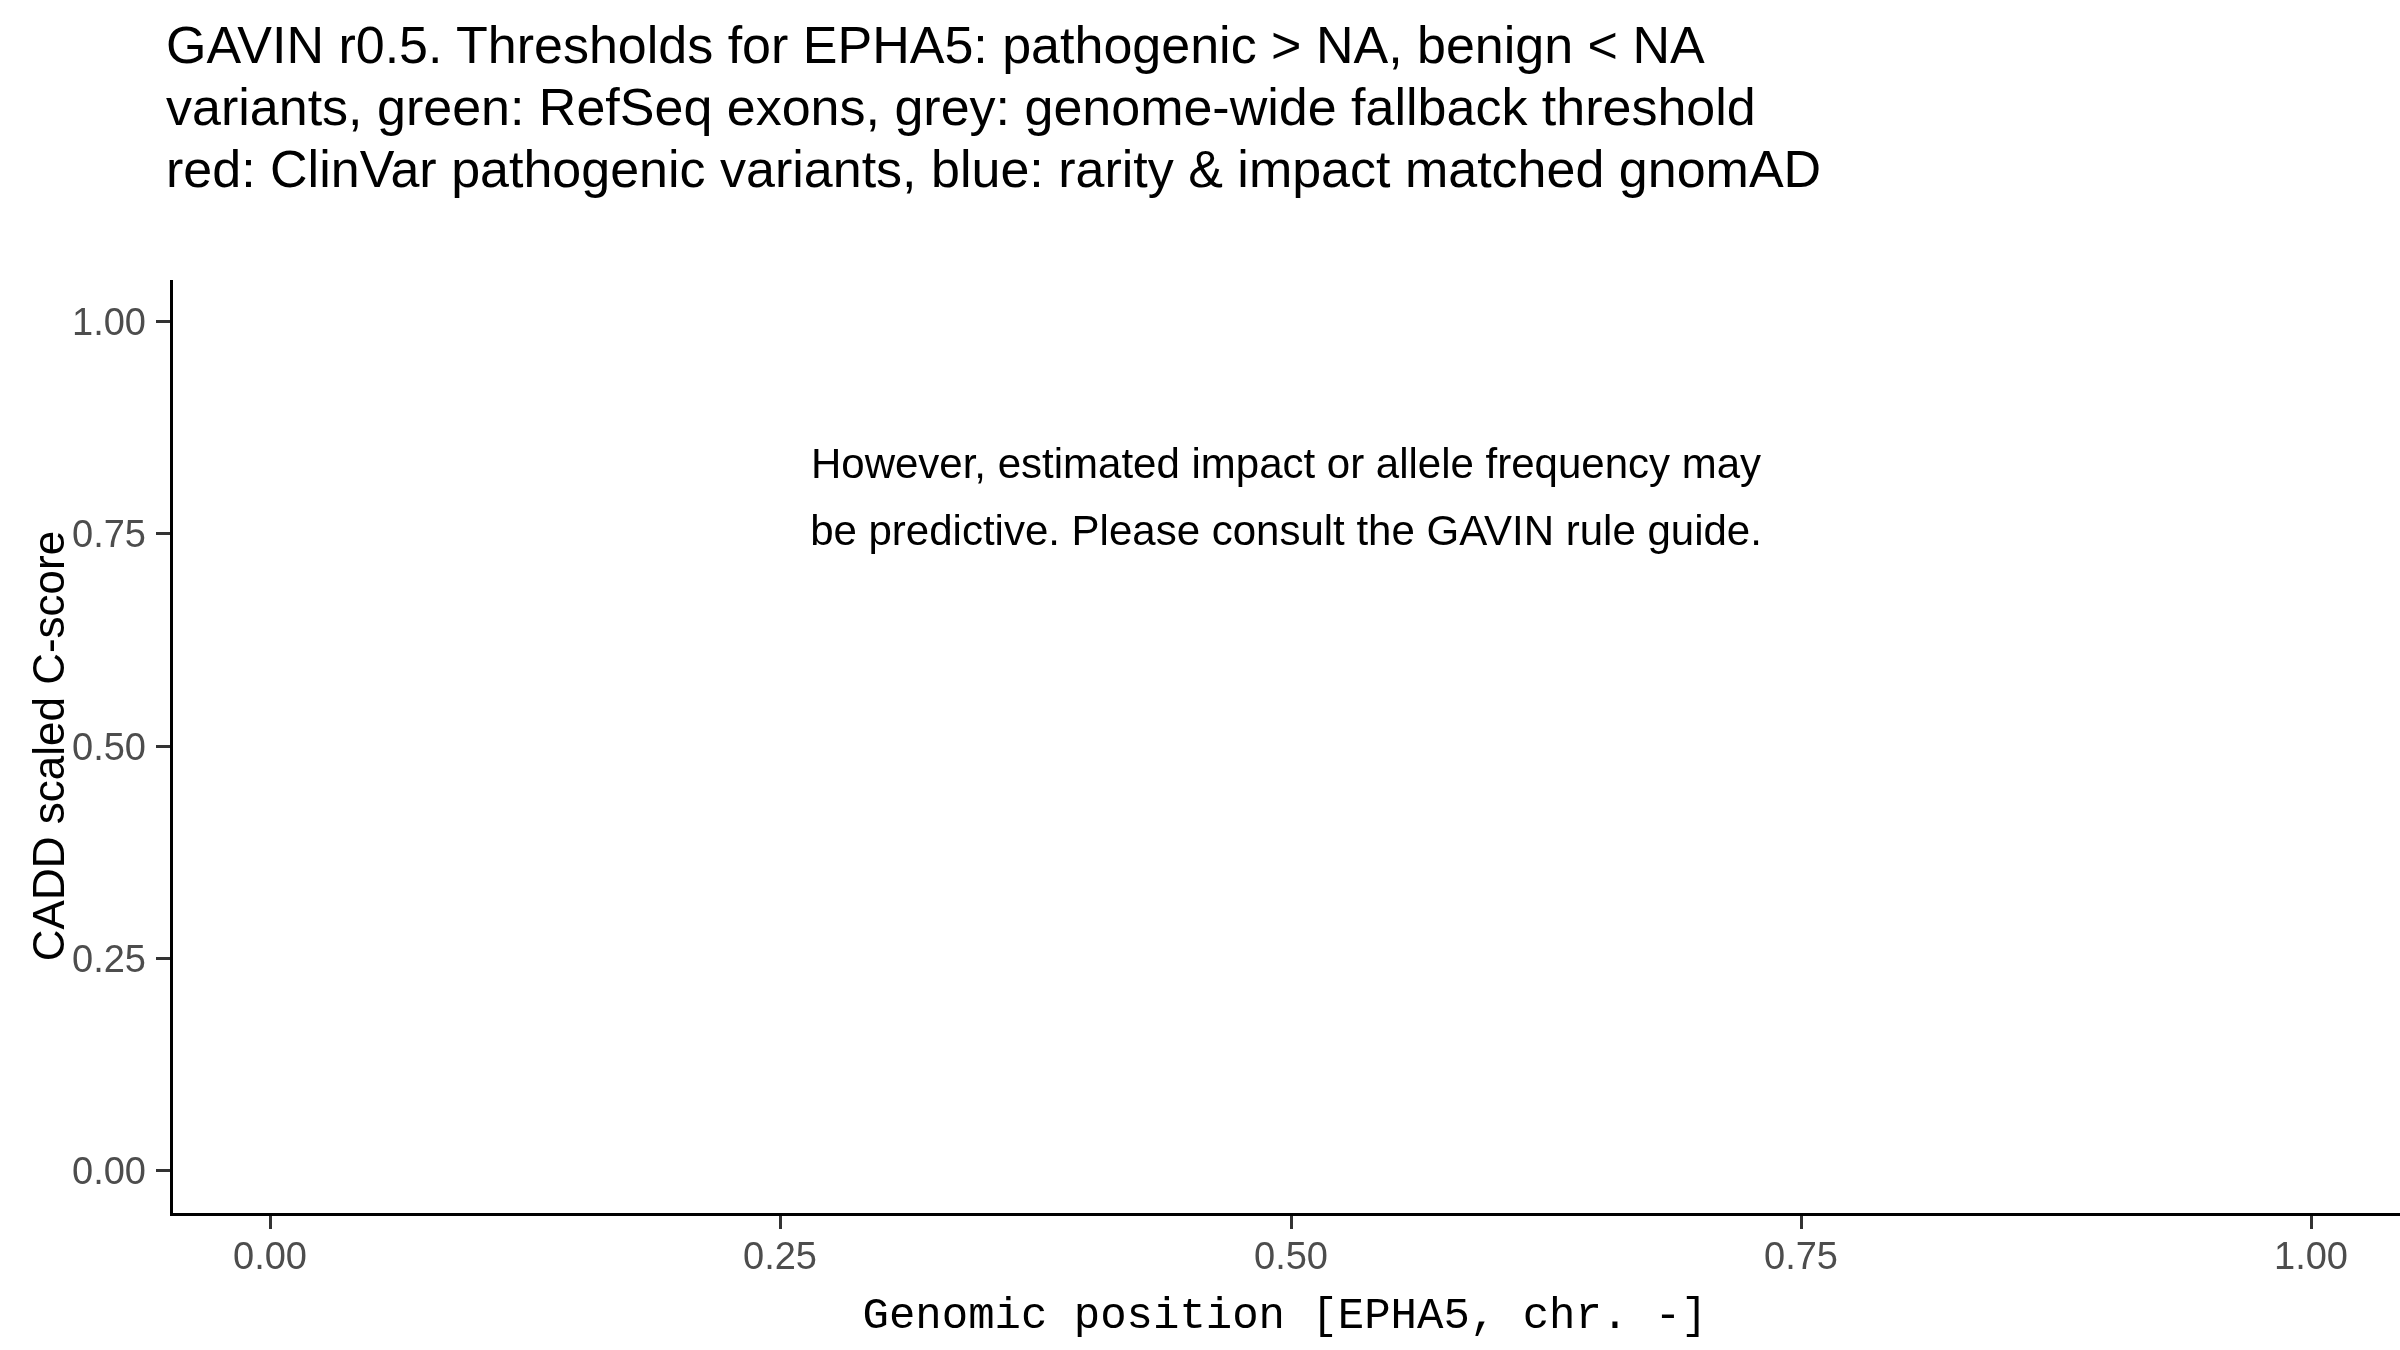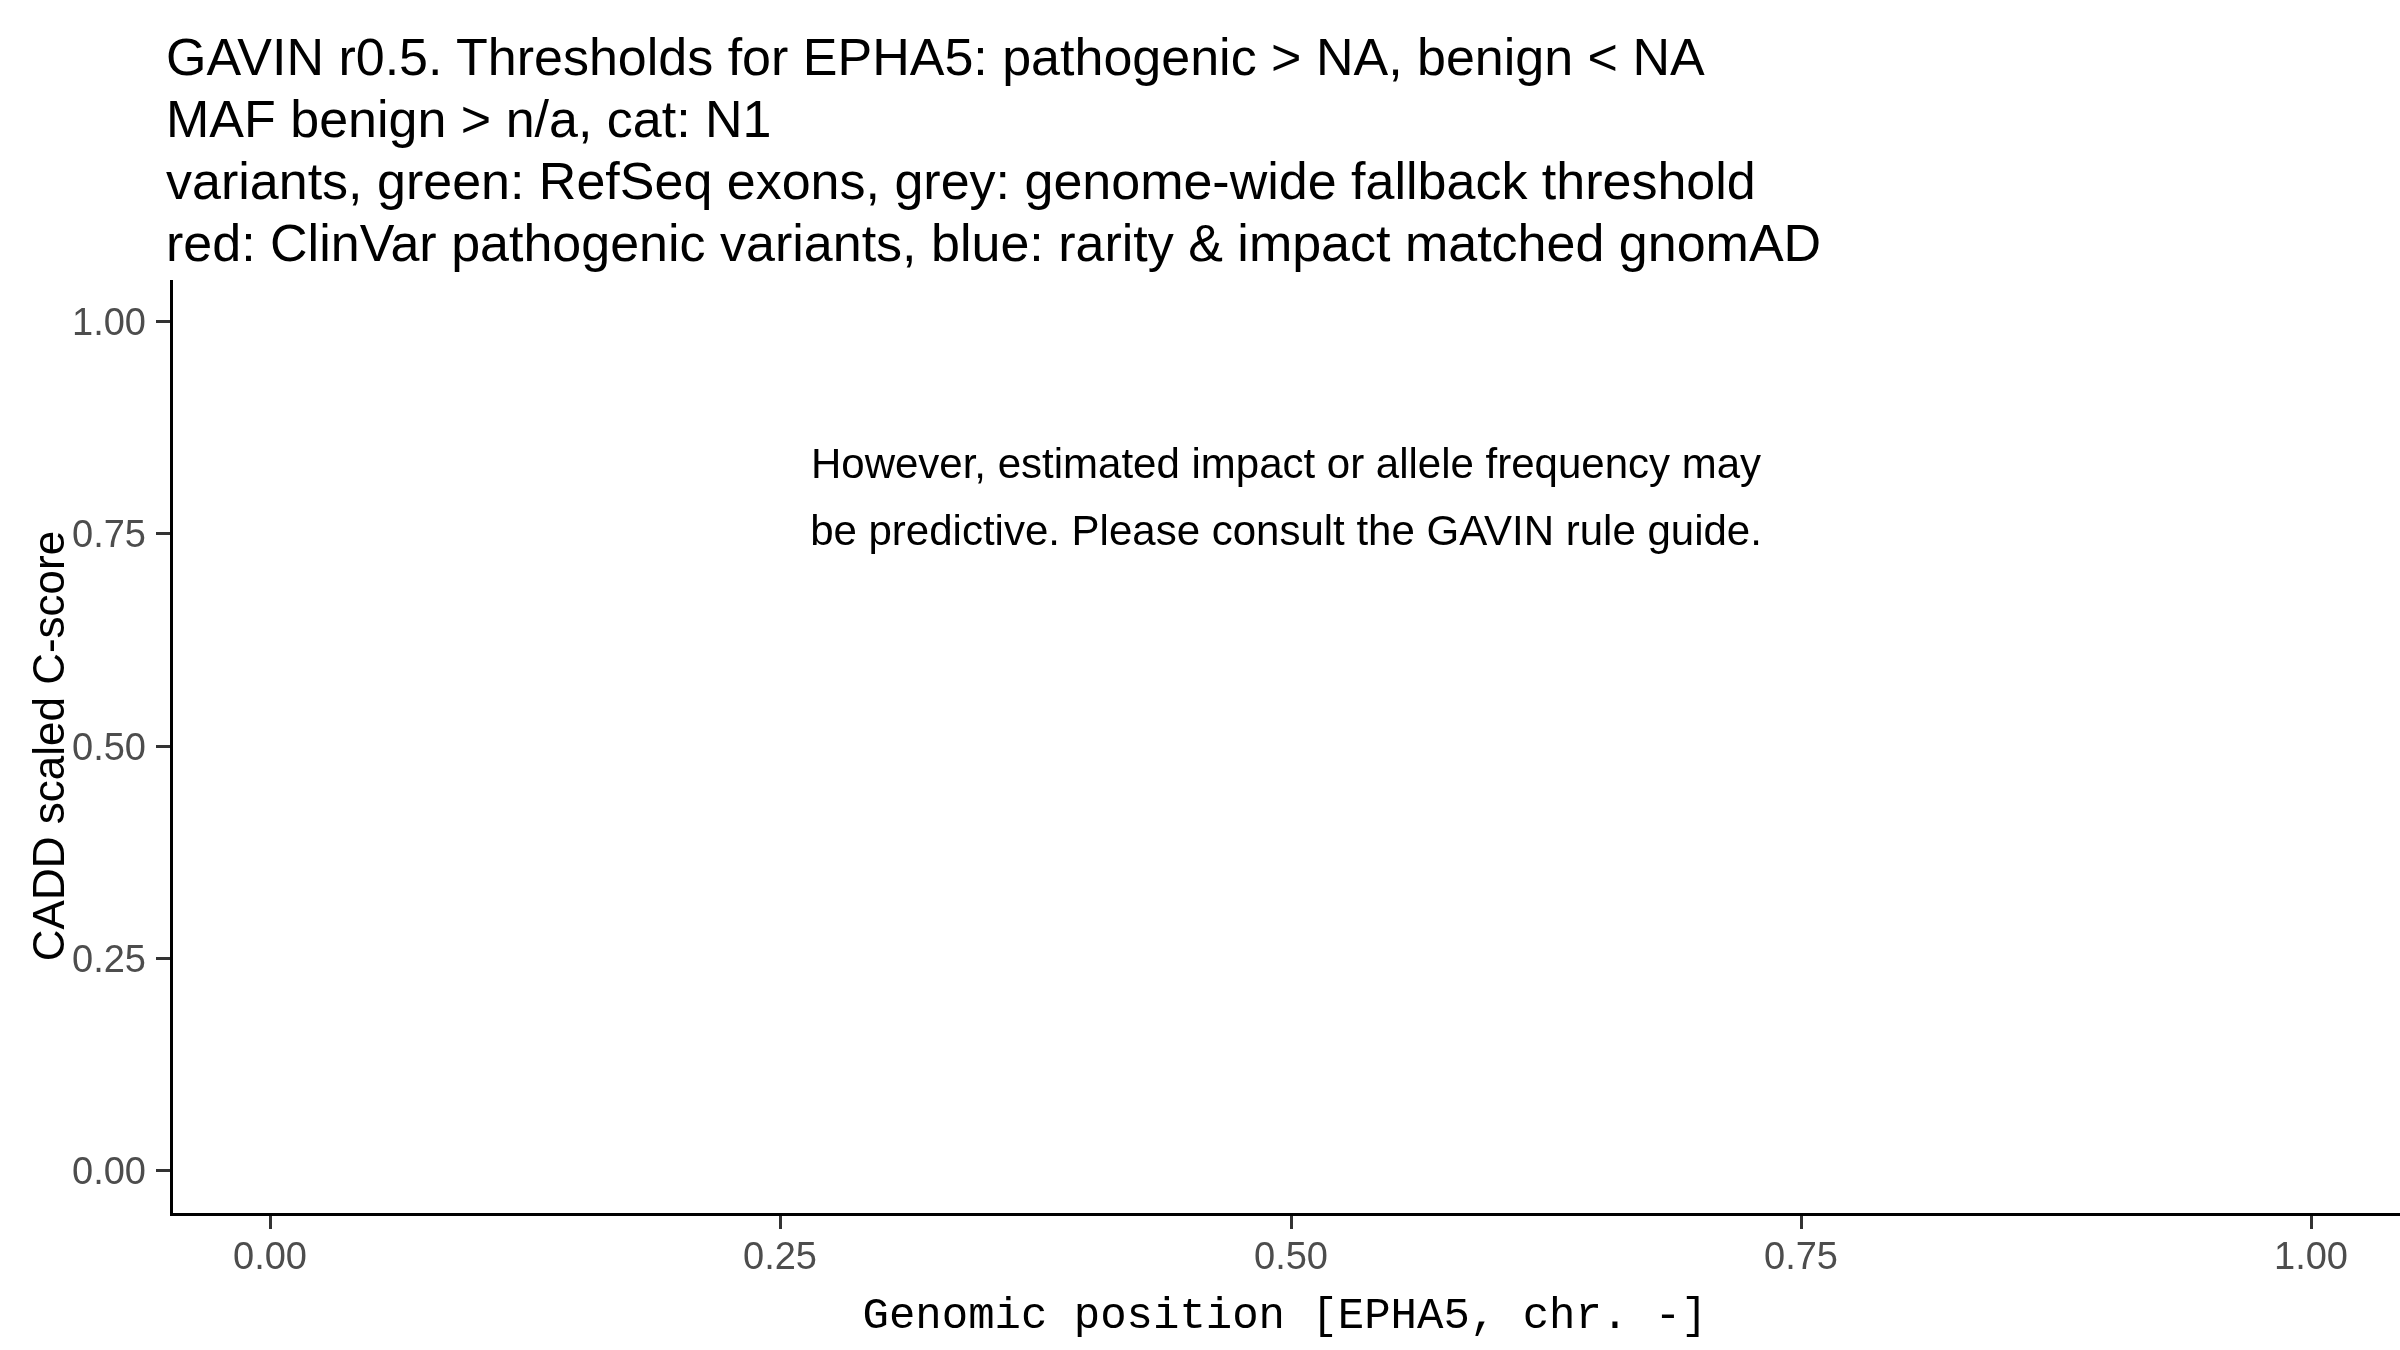--- a/index.html
+++ b/index.html
@@ -16,21 +16,20 @@
     overflow: hidden;
   }
   .plot-title {
     position: absolute;
     left: 166px;
     top: 14px;
     font-size: 52px;
     line-height: 62px;
     color: #000000;
     white-space: nowrap;
-    margin-top: 12px;
   }
   .panel {
     position: absolute;
     left: 170px;
     top: 280px;
     width: 2230px;
     height: 933px;
     border-left: 3px solid #000000;
     border-bottom: 3px solid #000000;
     background: #ffffff;
@@ -101,21 +100,20 @@
     transform: rotate(-90deg);
   }
 </style>
 </head>
 <body>
 
 <div class="figure">
 
   <div class="plot-title">
     <div>GAVIN r0.5. Thresholds for EPHA5: pathogenic &gt; NA, benign &lt; NA</div>
-    <div>MAF benign &gt; n/a, cat: N1</div>
     <div>variants, green: RefSeq exons, grey: genome-wide fallback threshold</div>
     <div>red: ClinVar pathogenic variants, blue: rarity &amp; impact matched gnomAD</div>
   </div>
 
   <div class="panel"></div>
 
   <div class="annotation">
     <div>However, estimated impact or allele frequency may</div>
     <div>be predictive. Please consult the GAVIN rule guide.</div>
   </div>

